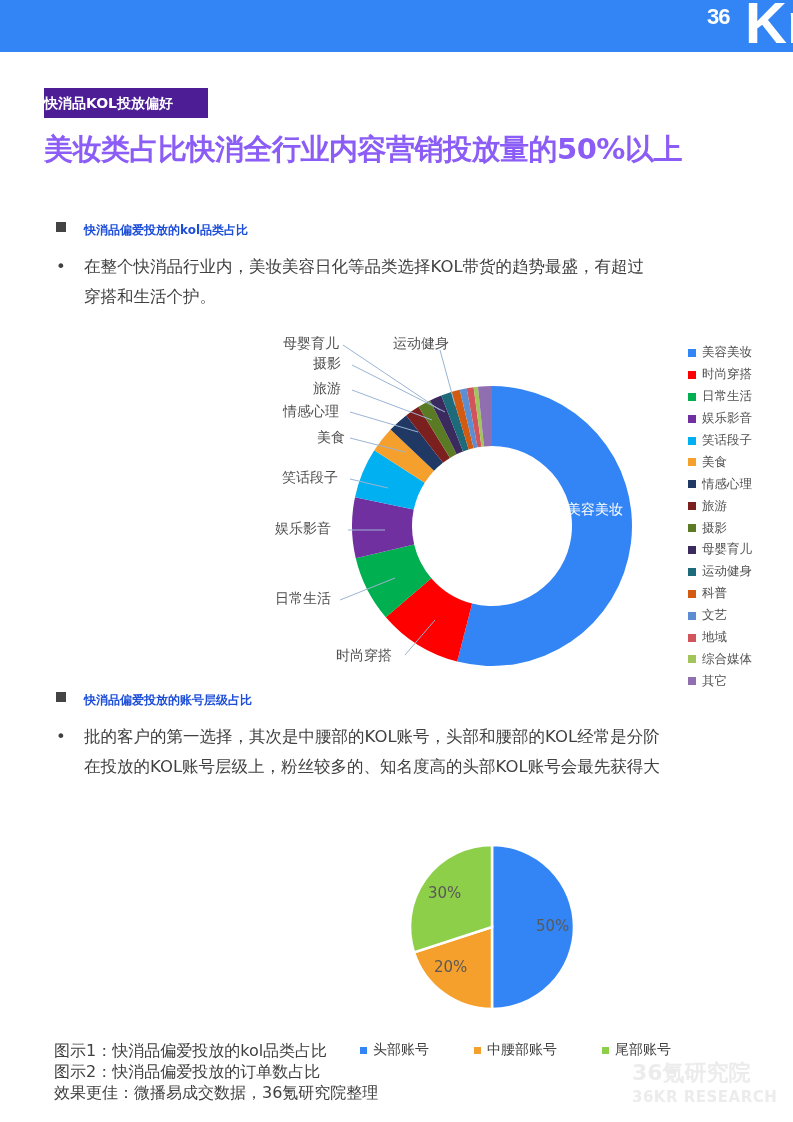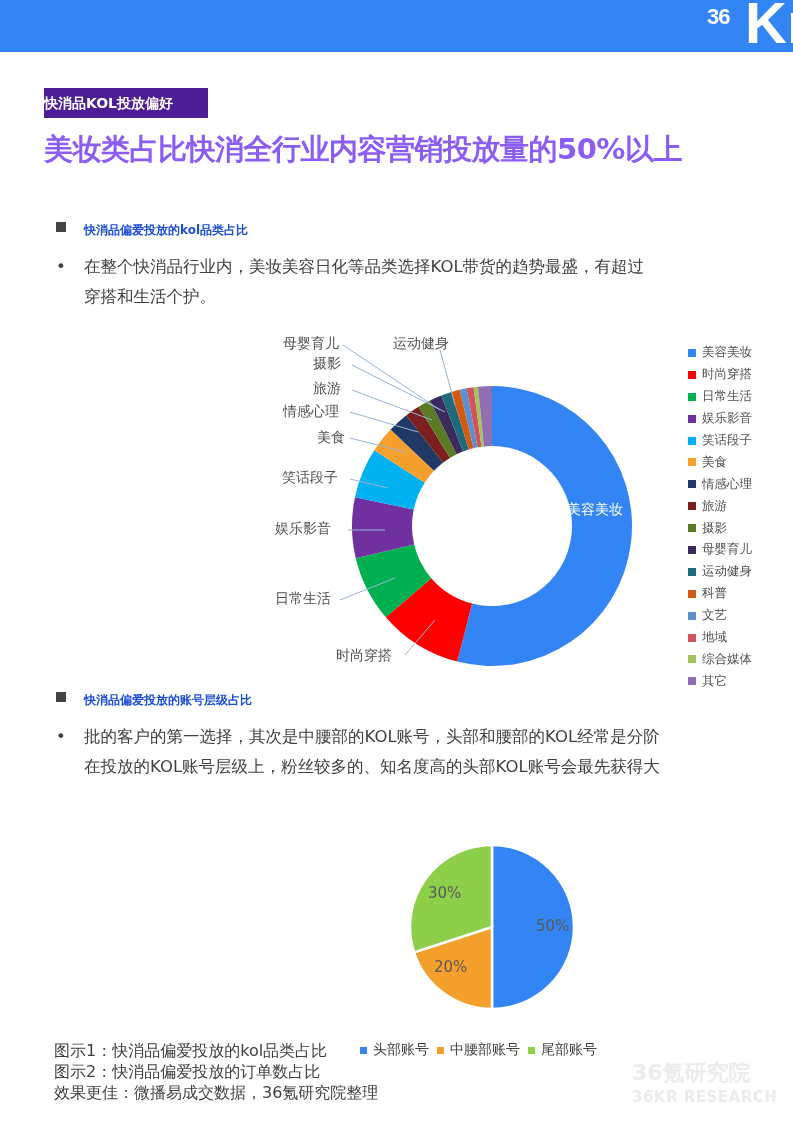--- a/index.html
+++ b/index.html
@@ -15,21 +15,21 @@
   .para{position:absolute;left:56px;font-size:16.5px;line-height:30px;color:#404040;}
   .para .dot{position:absolute;left:0;top:0;}
   .para .txt{display:block;margin-left:28px;}
   .donut-wrap{position:absolute;left:0;top:0;width:793px;height:1122px;pointer-events:none;}
   .lbl{position:absolute;font-size:14px;color:#505050;white-space:nowrap;}
   .legend{position:absolute;left:688px;top:342px;}
   .legend .it{height:21.9px;font-size:12.5px;color:#505050;display:flex;align-items:center;}
   .legend .sw{width:8px;height:8px;margin-right:6px;}
   .pielbl{position:absolute;font-size:15px;color:#595959;}
   .caption{position:absolute;left:54px;top:1040px;font-size:16px;line-height:21px;color:#404040;}
-  .leg2{position:absolute;left:360px;top:1041px;display:flex;align-items:center;font-size:14px;color:#404040;}
+  .leg2{position:absolute;left:360px;top:1041px;display:flex;align-items:center;font-size:14px;color:#404040;gap:37px;}
   .leg2 .sw{width:7px;height:7px;margin:0 6px 0 0;}
   .leg2 .ent{display:flex;align-items:center;margin-right:8px;}
   .wm{position:absolute;left:632px;top:1058px;color:#ececec;font-weight:bold;}
   .wm .a{font-size:22px;display:block;}
   .wm .b{font-size:15px;display:block;letter-spacing:0.5px;}
 </style>
 </head>
 <body>
 
 <div class="topbar">

